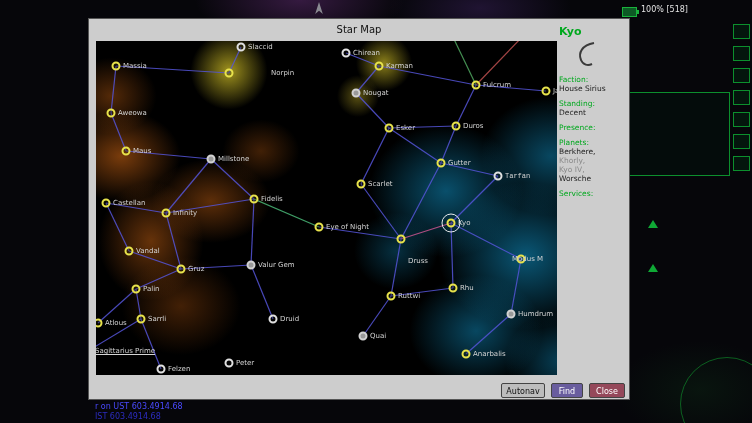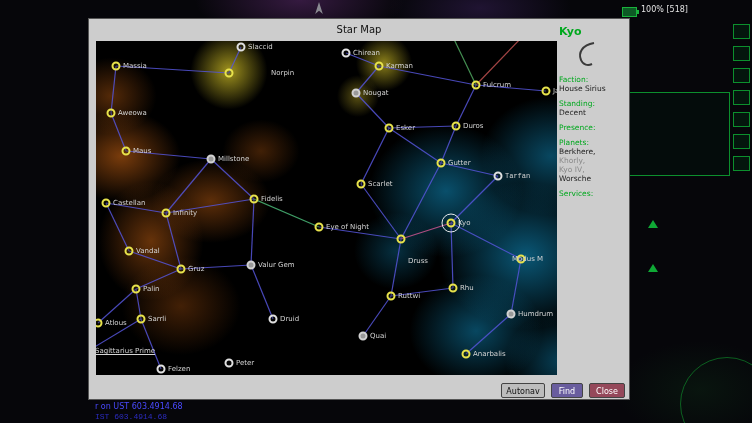--- a/index.html
+++ b/index.html
@@ -17,21 +17,21 @@
     clip-path:polygon(50% 0,82% 100%,50% 72%,18% 100%);}
   .hud-batt{position:absolute;left:622px;top:7px;width:13px;height:8px;border:1px solid #19b23c;background:rgba(20,160,60,.55);}
   .hud-batt:after{content:"";position:absolute;right:-3px;top:2px;width:2px;height:4px;background:#19b23c;}
   .hud-status{position:absolute;left:641px;top:5px;font-size:8px;color:#e2e2e2;}
   .hud-square{position:absolute;left:733px;width:15px;height:13px;border:1px solid #0c8f2d;background:rgba(0,70,25,.25);}
   .hud-box{position:absolute;left:628px;top:92px;width:100px;height:82px;border:1px solid #0c8f2d;background:rgba(0,45,18,.18);}
   .hud-tri{position:absolute;width:0;height:0;border-left:5px solid transparent;border-right:5px solid transparent;border-bottom:8px solid #0fa835;}
   .hud-arc{position:absolute;right:-22px;bottom:-28px;width:92px;height:92px;border:1px solid rgba(15,150,45,.6);border-radius:50%;}
   .msg{position:absolute;left:95px;font-size:8px;white-space:nowrap;}
   .msg1{top:402px;color:#4a4aff;}
-  .msg2{top:412px;color:#2c2cc0;font-family:Liberation Mono, monospace;}
+  .msg2{top:412px;color:#2c2cc0;}
   
   .dialog{position:absolute;left:88px;top:18px;width:542px;height:382px;background:#cdcdcd;border:1px solid #555;box-sizing:border-box;}
   .dialog-title{position:absolute;top:5px;left:0;width:100%;text-align:center;font-size:10px;color:#101010;}
   
   .map{position:absolute;left:7px;top:22px;width:461px;height:334px;overflow:hidden;
     background:
       radial-gradient(circle 55px at 133px 30px, rgba(214,196,40,.75), rgba(214,196,40,0) 70%),
       radial-gradient(circle 40px at 288px 22px, rgba(214,196,40,.65), rgba(214,196,40,0) 70%),
       radial-gradient(circle 30px at 262px 55px, rgba(200,180,40,.45), transparent 70%),
       radial-gradient(ellipse 85px 65px at 25px 115px, rgba(186,92,18,.65), transparent 70%),

